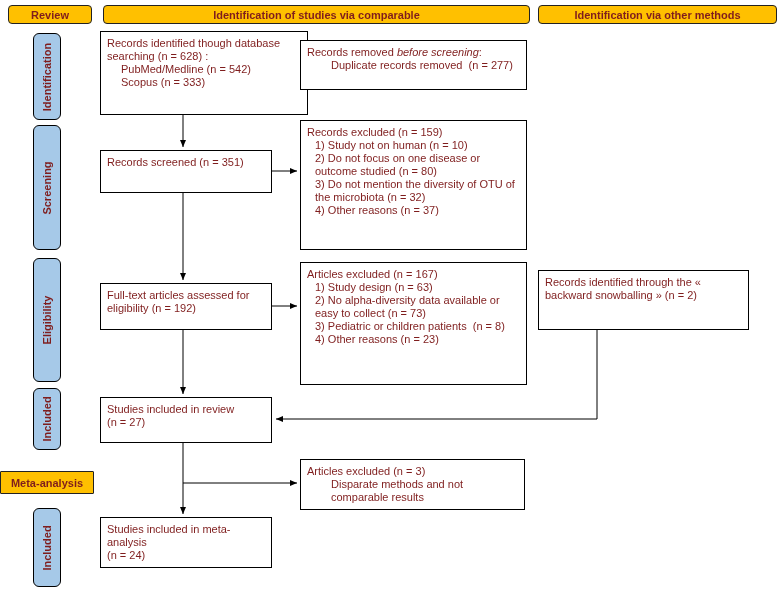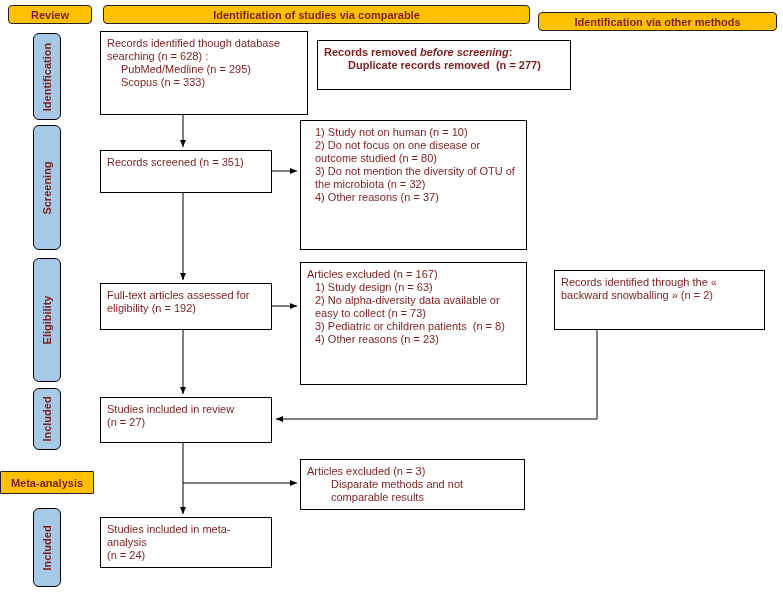--- a/index.html
+++ b/index.html
@@ -53,78 +53,79 @@
     <line x1="272" y1="171" x2="297" y2="171" stroke="#000" stroke-width="1" marker-end="url(#ah)"></line>
     <line x1="183" y1="330" x2="183" y2="394" stroke="#000" stroke-width="1" marker-end="url(#ah)"></line>
     <line x1="272" y1="306" x2="297" y2="306" stroke="#000" stroke-width="1" marker-end="url(#ah)"></line>
     <path d="M597,330 L597,419 L276,419" fill="none" stroke="#000" stroke-width="1" marker-end="url(#ah)"></path>
     <line x1="183" y1="443" x2="183" y2="514" stroke="#000" stroke-width="1" marker-end="url(#ah)"></line>
     <line x1="183" y1="483" x2="297" y2="483" stroke="#000" stroke-width="1" marker-end="url(#ah)"></line>
   </svg>
 
   <div class="hdr" style="left:8px;top:5px;width:82px;height:17px;">Review</div>
   <div class="hdr" style="left:103px;top:5px;width:425px;height:17px;">Identification of studies via comparable</div>
-  <div class="hdr" style="left:538px;top:12px;width:237px;height:17px;">Identification via other methods</div>
+  <div class="hdr" style="left:538px;top:5px;width:237px;height:17px;">Identification via other methods</div>
 
   <div class="stage" style="left:33px;top:33px;width:26px;height:85px;">
     <span class="vtext">Identification</span>
   </div>
   <div class="stage" style="left:33px;top:125px;width:26px;height:123px;">
     <span class="vtext">Screening</span>
   </div>
   <div class="stage" style="left:33px;top:258px;width:26px;height:122px;">
     <span class="vtext">Eligibility</span>
   </div>
   <div class="stage" style="left:33px;top:388px;width:26px;height:60px;">
     <span class="vtext">Included</span>
   </div>
   <div class="hdr" style="left:0px;top:471px;width:92px;height:21px;border-radius:1px;">Meta-analysis</div>
   <div class="stage" style="left:33px;top:508px;width:26px;height:77px;">
     <span class="vtext">Included</span>
   </div>
 
   <div class="box" style="left:100px;top:31px;width:208px;height:84px;">
       <div class="line indent-0"><span>Records identified though database searching (n = 628) :</span></div>
-      <div class="line indent-2"><span>PubMed/Medline (n = 295)</span></div>
+      <div class="line indent-2"><span>PubMed/Medline (n = 542)</span></div>
       <div class="line indent-2"><span>Scopus (n = 333)</span></div>
     </div>
   <div class="box vc" style="left:100px;top:150px;width:172px;height:43px;">
       <div class="line indent-0"><span>Records screened (n = 351)</span></div>
     </div>
   <div class="box vc" style="left:100px;top:283px;width:172px;height:47px;">
       <div class="line indent-0"><span>Full-text articles assessed for eligibility (n = 192)</span></div>
     </div>
   <div class="box vc" style="left:100px;top:397px;width:172px;height:46px;">
       <div class="line indent-0"><span>Studies included in review</span></div>
       <div class="line indent-0"><span>(n = 27)</span></div>
     </div>
   <div class="box vc" style="left:100px;top:517px;width:172px;height:51px;">
       <div class="line indent-0"><span>Studies included in meta-analysis</span></div>
       <div class="line indent-0"><span>(n = 24)</span></div>
     </div>
 
-  <div class="box" style="left:317px;top:40px;width:254px;height:50px;font-weight:bold;">
+  <div class="box" style="left:300px;top:40px;width:227px;height:50px;">
       <div class="line indent-0"><span>Records removed </span><span class="italic">before screening</span><span>:</span></div>
       <div class="line indent-3"><span>Duplicate records removed  (n = 277)</span></div>
     </div>
   <div class="box" style="left:300px;top:120px;width:227px;height:130px;">
+      <div class="line indent-0"><span>Records excluded (n = 159)</span></div>
       <div class="line indent-1"><span>1) Study not on human (n = 10)</span></div>
       <div class="line indent-1"><span>2) Do not focus on one disease or outcome studied (n = 80)</span></div>
       <div class="line indent-1"><span>3) Do not mention the diversity of OTU of the microbiota (n = 32)</span></div>
       <div class="line indent-1"><span>4) Other reasons (n = 37)</span></div>
     </div>
   <div class="box" style="left:300px;top:262px;width:227px;height:123px;">
       <div class="line indent-0"><span>Articles excluded (n = 167)</span></div>
       <div class="line indent-1"><span>1) Study design (n = 63)</span></div>
       <div class="line indent-1"><span>2) No alpha-diversity data available or easy to collect (n = 73)</span></div>
       <div class="line indent-1"><span>3) Pediatric or children patients  (n = 8)</span></div>
       <div class="line indent-1"><span>4) Other reasons (n = 23)</span></div>
     </div>
   <div class="box" style="left:300px;top:459px;width:225px;height:51px;">
       <div class="line indent-0"><span>Articles excluded (n = 3)</span></div>
       <div class="line indent-3"><span>Disparate methods and not comparable results</span></div>
     </div>
 
-  <div class="box" style="left:554px;top:270px;width:211px;height:60px;">
+  <div class="box" style="left:538px;top:270px;width:211px;height:60px;">
       <div class="line indent-0"><span>Records identified through the «  backward snowballing » (n = 2)</span></div>
     </div>
 
 </div>
 
 </body></html>

